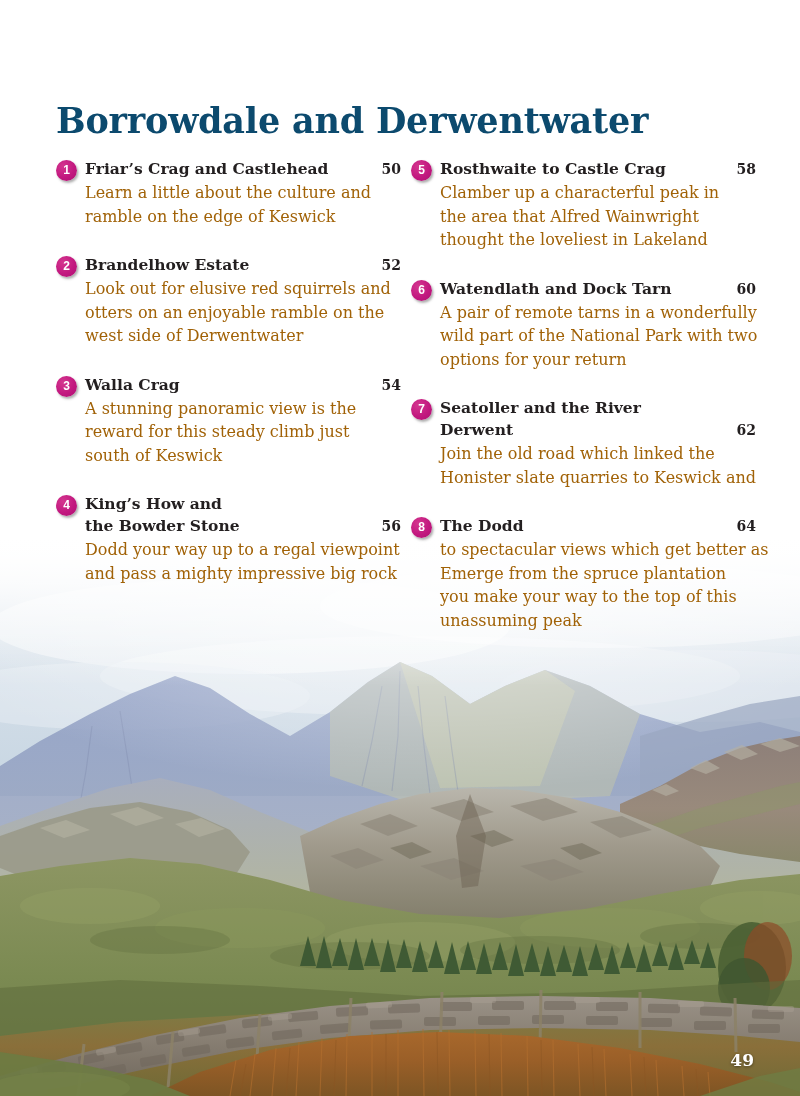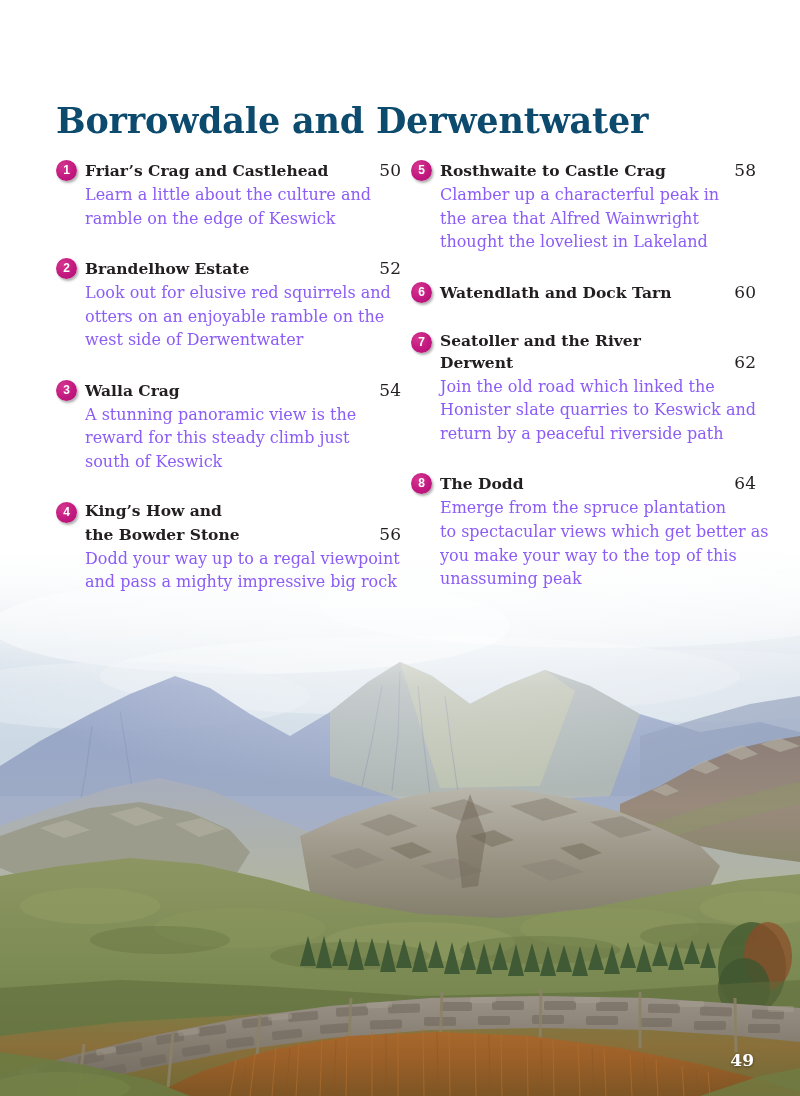--- a/index.html
+++ b/index.html
@@ -75,29 +75,29 @@
     align-items:flex-end;
     font-size:15.5px;
     font-weight:bold;
     color:#231f20;
     line-height:1.42;
   }
   .title-line .t { flex:0 1 auto; }
   .title-line .spacer { flex:1 1 auto; min-width:10px; }
   .title-line .pg {
     flex:0 0 auto;
-    font-weight:normal;
-    font-size:17px;
+    font-weight:bold;
+    font-size:14px;
     color:#231f20;
     padding-left:8px;
   }
 
   .desc {
     font-size:16px;
-    color:#8b5cf6;
+    color:#a16207;
     line-height:1.47;
     margin-top:1px;
   }
   .desc span { display:block; white-space:nowrap; }
 
   #folio {
     position:absolute;
     right:46px; bottom:26px;
     z-index:6;
     color:#ffffff;
@@ -483,48 +483,52 @@
         </div>
       </div>
       <div class="entry">
         <div class="badge">6</div>
         <div class="entry-body">
           <div class="title-line">
             <span class="t">Watendlath and Dock Tarn</span>
             <span class="spacer"></span>
             <span class="pg">60</span>
           </div>
+          <div class="desc">
+            <span>A pair of remote tarns in a wonderfully</span>
+            <span>wild part of the National Park with two</span>
+            <span>options for your return</span>
+          </div>
         </div>
       </div>
       <div class="entry">
         <div class="badge">7</div>
         <div class="entry-body">
           <div class="title-line">
             <span class="t">Seatoller and the River Derwent</span>
             <span class="spacer"></span>
             <span class="pg">62</span>
           </div>
           <div class="desc">
             <span>Join the old road which linked the</span>
             <span>Honister slate quarries to Keswick and</span>
-            <span>return by a peaceful riverside path</span>
           </div>
         </div>
       </div>
       <div class="entry">
         <div class="badge">8</div>
         <div class="entry-body">
           <div class="title-line">
             <span class="t">The Dodd</span>
             <span class="spacer"></span>
             <span class="pg">64</span>
           </div>
           <div class="desc">
+            <span>to spectacular views which get better as</span>
             <span>Emerge from the spruce plantation</span>
-            <span>to spectacular views which get better as</span>
             <span>you make your way to the top of this</span>
             <span>unassuming peak</span>
           </div>
         </div>
       </div>
     </div>
 
 </div>
 
 <div id="folio">49</div>

